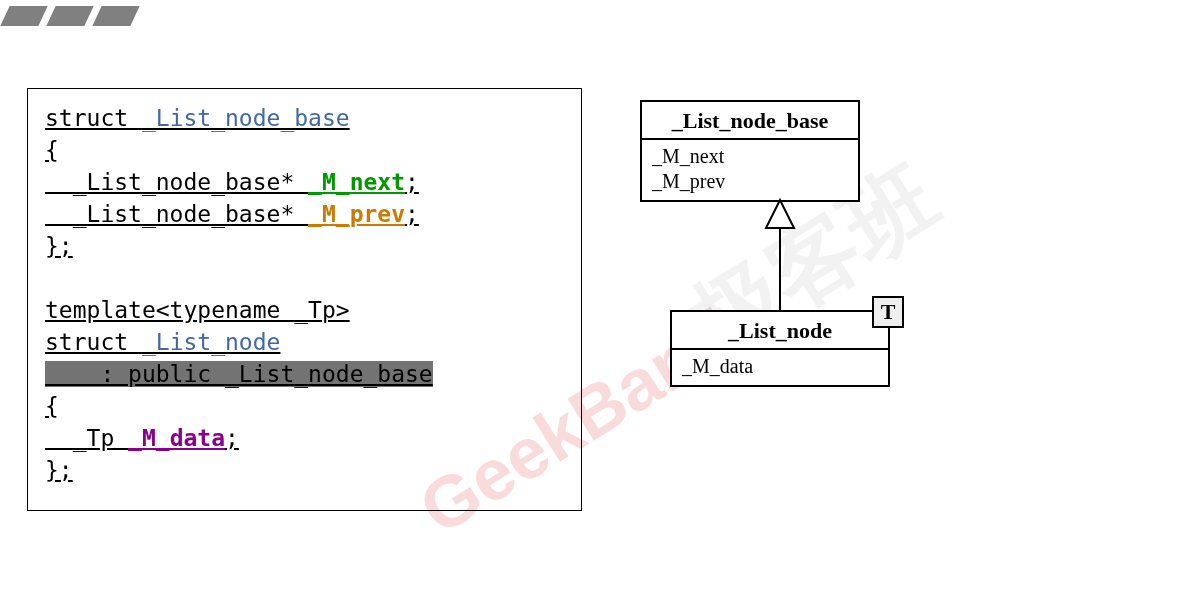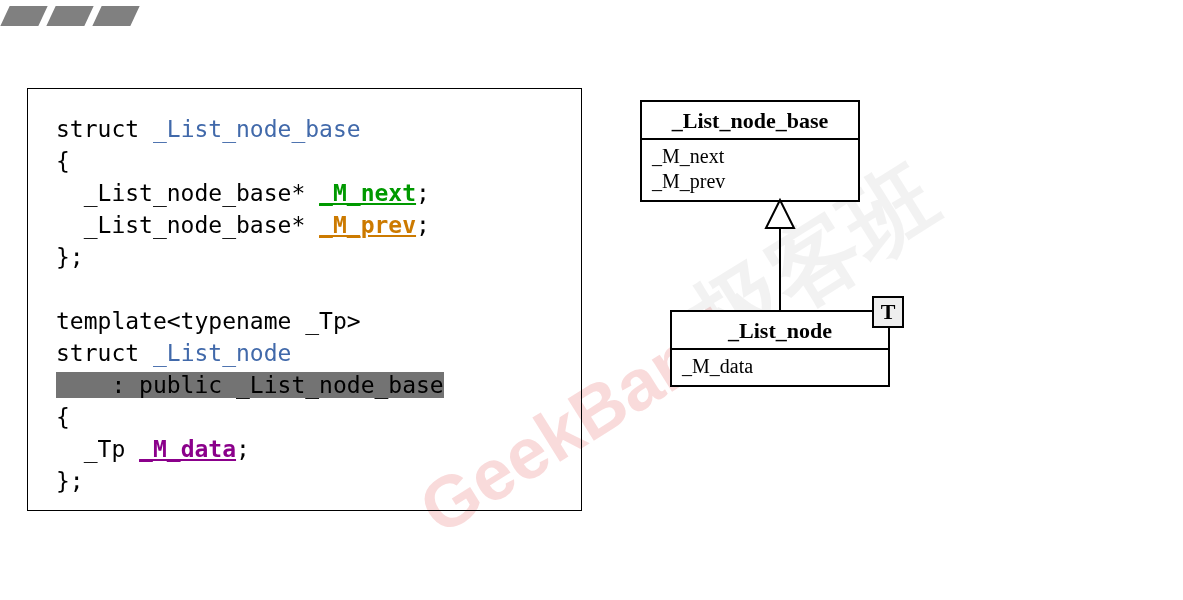--- a/index.html
+++ b/index.html
@@ -81,22 +81,23 @@
     border: 1px solid #000;
     box-sizing: border-box;
     padding: 8px 12px;
     font-family: "Courier New", monospace;
     font-size: 23px;
     line-height: 32px;
     z-index: 2;
     background: transparent;
   }
   .code-box pre {
-    margin: 16px;
+    margin: 5px;
     white-space: pre;
+    text-decoration: underline;
   }
   .kw { color: #000; }
   .type { color: #4169aa; }
   .member-green { color: #009900; font-weight: bold; text-decoration: underline; }
   .member-orange { color: #cc7a00; font-weight: bold; text-decoration: underline; }
   .member-purple { color: #8b008b; font-weight: bold; text-decoration: underline; }
   .hl { background: #737373; text-align: center; }
 
   
   .uml {

